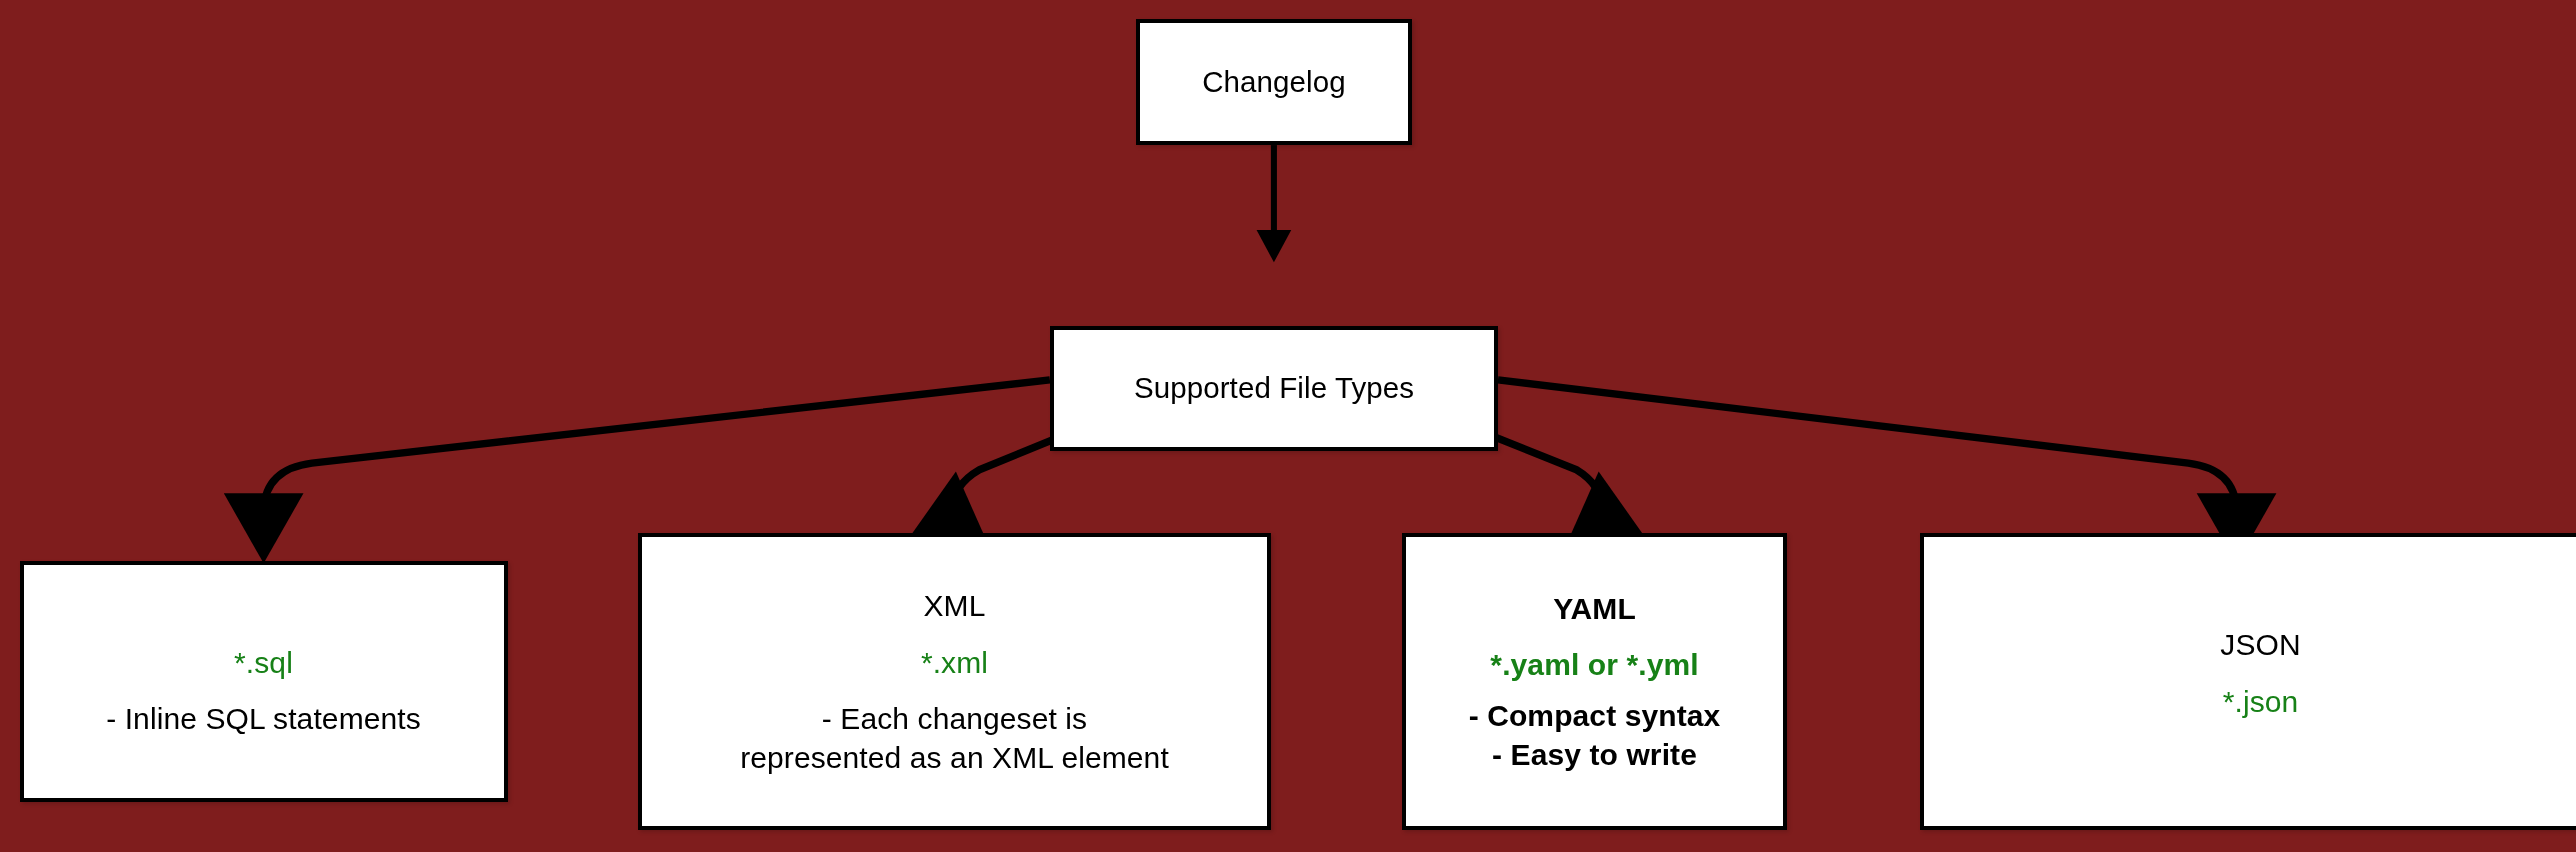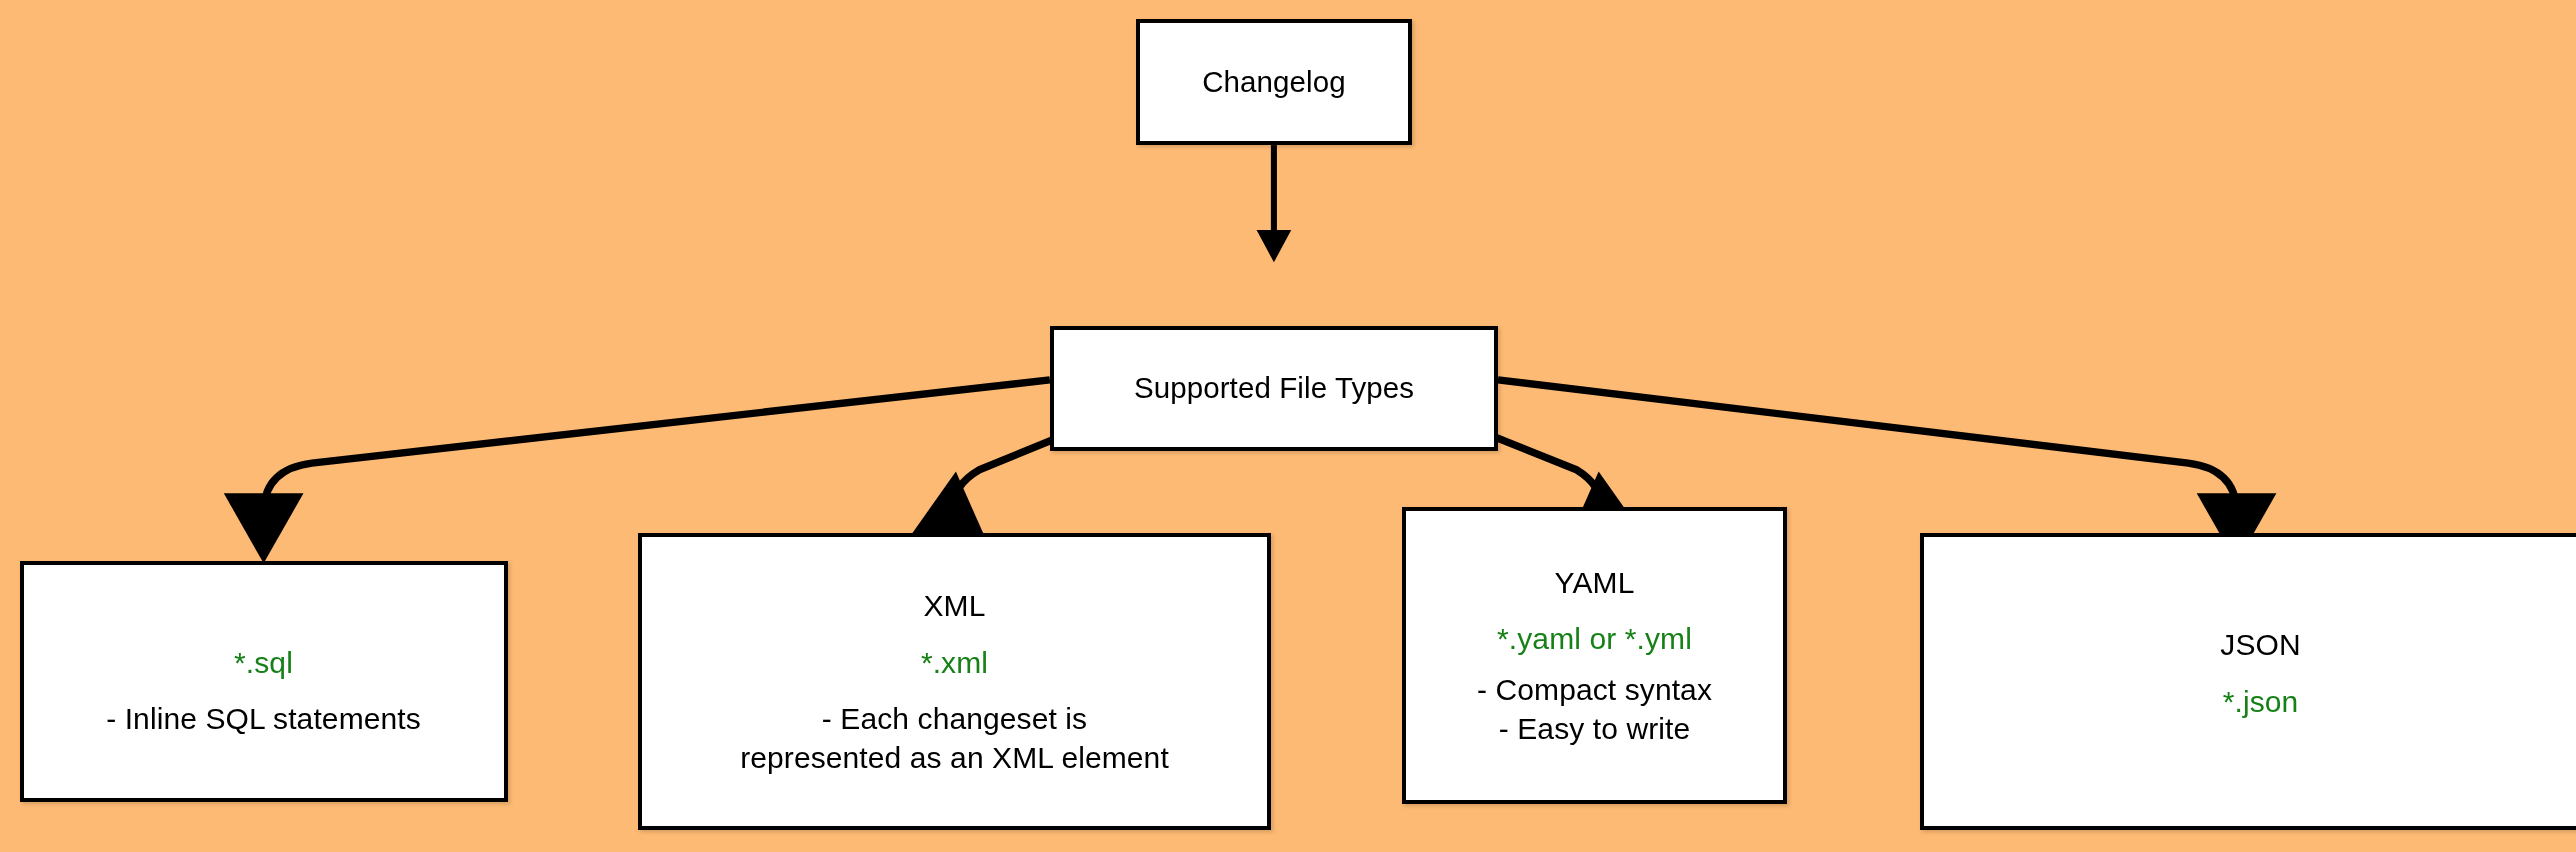--- a/index.html
+++ b/index.html
@@ -8,21 +8,21 @@
     background: #ffffff;
   }
   body {
     font-family: "Liberation Sans", sans-serif;
     -webkit-font-smoothing: antialiased;
   }
   #canvas {
     position: relative;
     width: 2576px;
     height: 853px;
-    background: #fdba74;
+    background: #7f1d1d;
     overflow: hidden;
   }
   #edge-layer {
     position: absolute;
     left: 0;
     top: 0;
     width: 2576px;
     height: 853px;
     pointer-events: none;
   }
@@ -67,22 +67,22 @@
   }
   #node-sql {
     left: 19.5px; top: 561px;
     width: 488px; height: 241px;
   }
   #node-xml {
     left: 638px; top: 533px;
     width: 633px; height: 297px;
   }
   #node-yaml {
-    left: 1402px; top: 507px;
-    width: 385px; height: 297px;
+    left: 1402px; top: 533px;
+    width: 385px; height: 297px; font-weight: bold;
   }
   #node-json {
     left: 1920px; top: 533px;
     width: 681px; height: 297px;
   }
   #node-sql .node-line,
   #node-xml .node-line,
   #node-yaml .node-line,
   #node-json .node-line {
     font-size: 30px;

